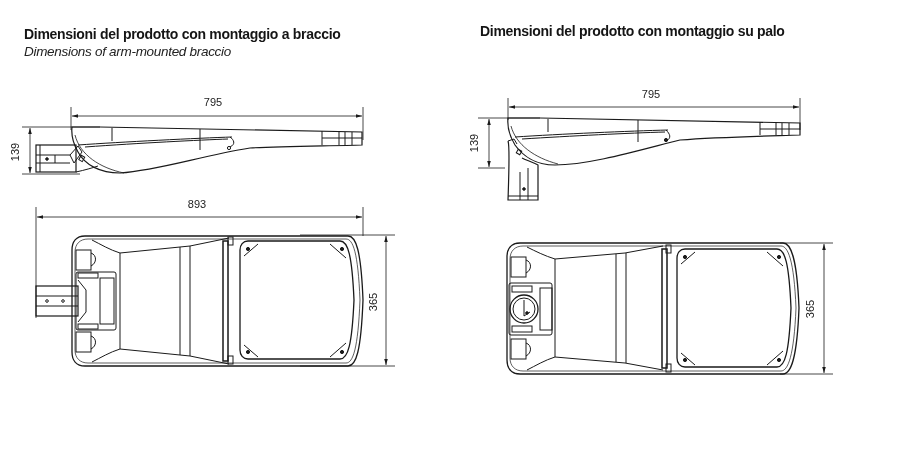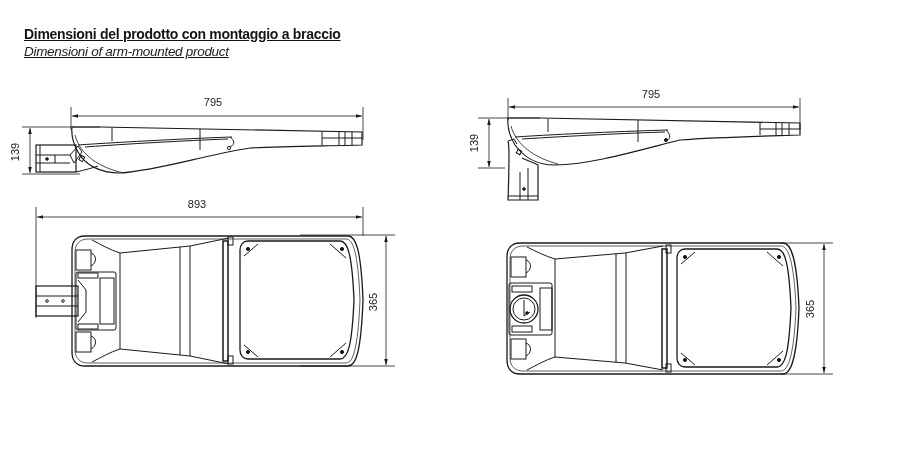--- a/index.html
+++ b/index.html
@@ -1,31 +1,32 @@
 <!DOCTYPE html>
 <html><head>
 <meta charset="utf-8">
 <style>
   html, body { margin: 0; padding: 0; background: #ffffff; }
   body { width: 905px; height: 469px; position: relative; overflow: hidden; font-family: "Liberation Sans", sans-serif; color: #111; }
-  .heading { position: absolute; text-decoration: underline; }
+  .heading { position: absolute; }
   .heading .it { font-size: 14px; font-weight: bold; letter-spacing: -0.3px; color: #151515; line-height: 17px; white-space: nowrap; }
   .heading .en { font-size: 13.5px; font-style: italic; letter-spacing: -0.3px; color: #222; line-height: 17px; white-space: nowrap; }
   svg.drawing { position: absolute; left: 0; top: 0; }
   svg text { font-family: "Liberation Sans", sans-serif; font-size: 11px; fill: #222; }
 </style>
 </head>
 <body>
 
 <div class="heading" style="left:24px; top:26px;">
   <div class="it">Dimensioni del prodotto con montaggio a braccio</div>
-  <div class="en">Dimensioni of arm-mounted product</div>
+  <div class="en">Dimensions of arm-mounted braccio</div>
 </div>
 
 <div class="heading" style="left:480px; top:23px;">
+  <div class="it">Dimensioni del prodotto con montaggio su palo</div>
 </div>
 
 <svg class="drawing" width="905" height="469" viewBox="0 0 905 469" fill="none" stroke="#1a1a1a" stroke-width="1">
   <defs>
     <marker id="arr" viewBox="0 0 10 6" refX="10" refY="3" markerWidth="8" markerHeight="5" orient="auto-start-reverse">
       <path d="M0,0 L10,3 L0,6 Z" fill="#1a1a1a" stroke="none"></path>
     </marker>
   </defs>
 
   <g>

